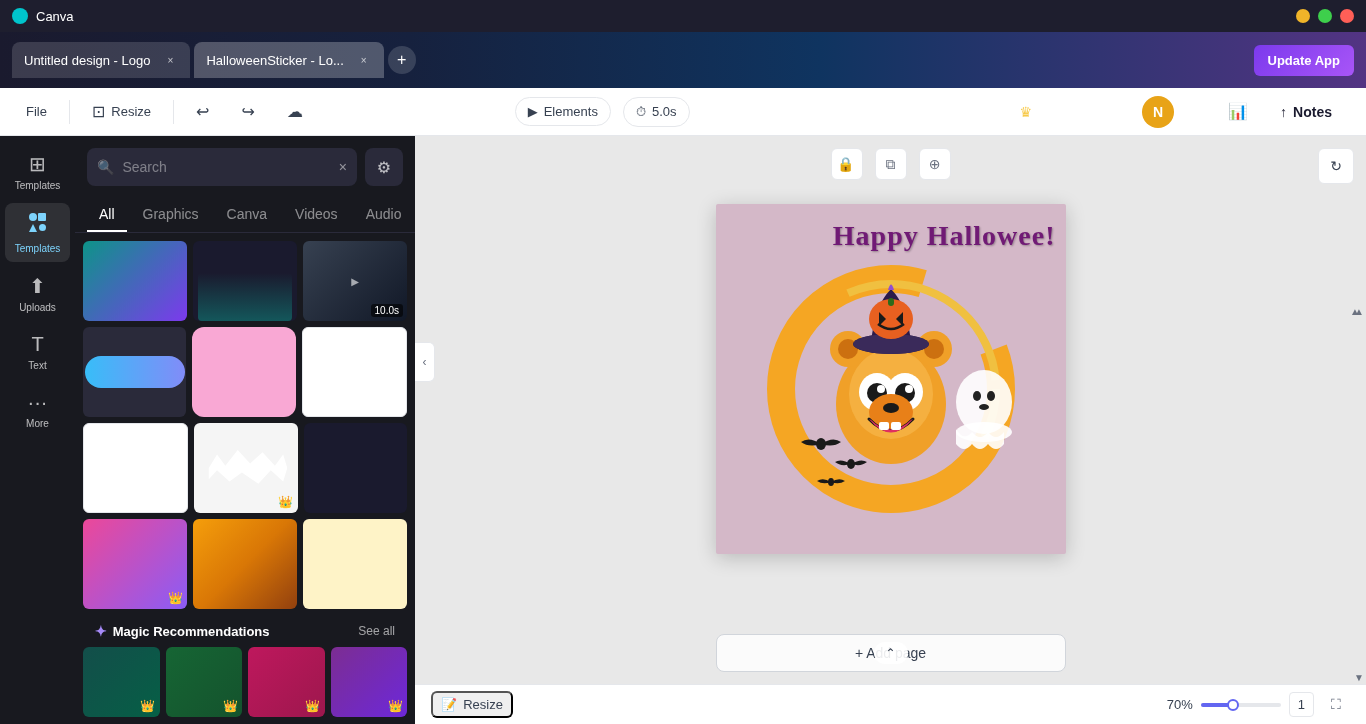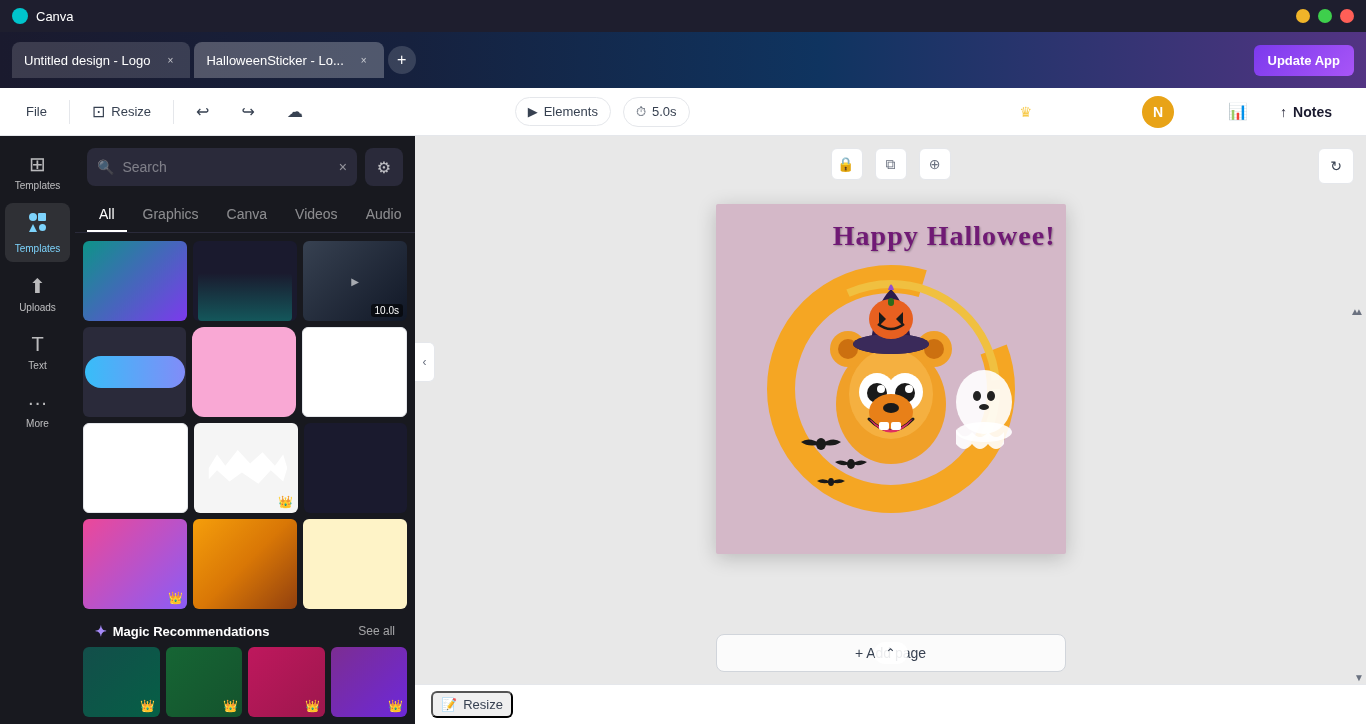--- a/index.html
+++ b/index.html
@@ -901,15 +901,24 @@
     </div>
 
     <div class="scroll-up-arrow" style="top:168px;right:4px;">▲</div>
     <div class="scroll-down-arrow">▼</div>
 
     <div id="bottom-toolbar">
       <button class="notes-btn">
         <span>📝</span>
         <span>Resize</span>
       </button>
+      <div class="zoom-area">
+        <span class="zoom-level">70%</span>
+        <div class="zoom-slider">
+          <div class="zoom-slider-fill"></div>
+          <div class="zoom-slider-thumb"></div>
+        </div>
+        <div class="page-count">1</div>
+        <div class="fullscreen-btn">⛶</div>
+      </div>
     </div>
   </div>
 </div>
 
 </body></html>

